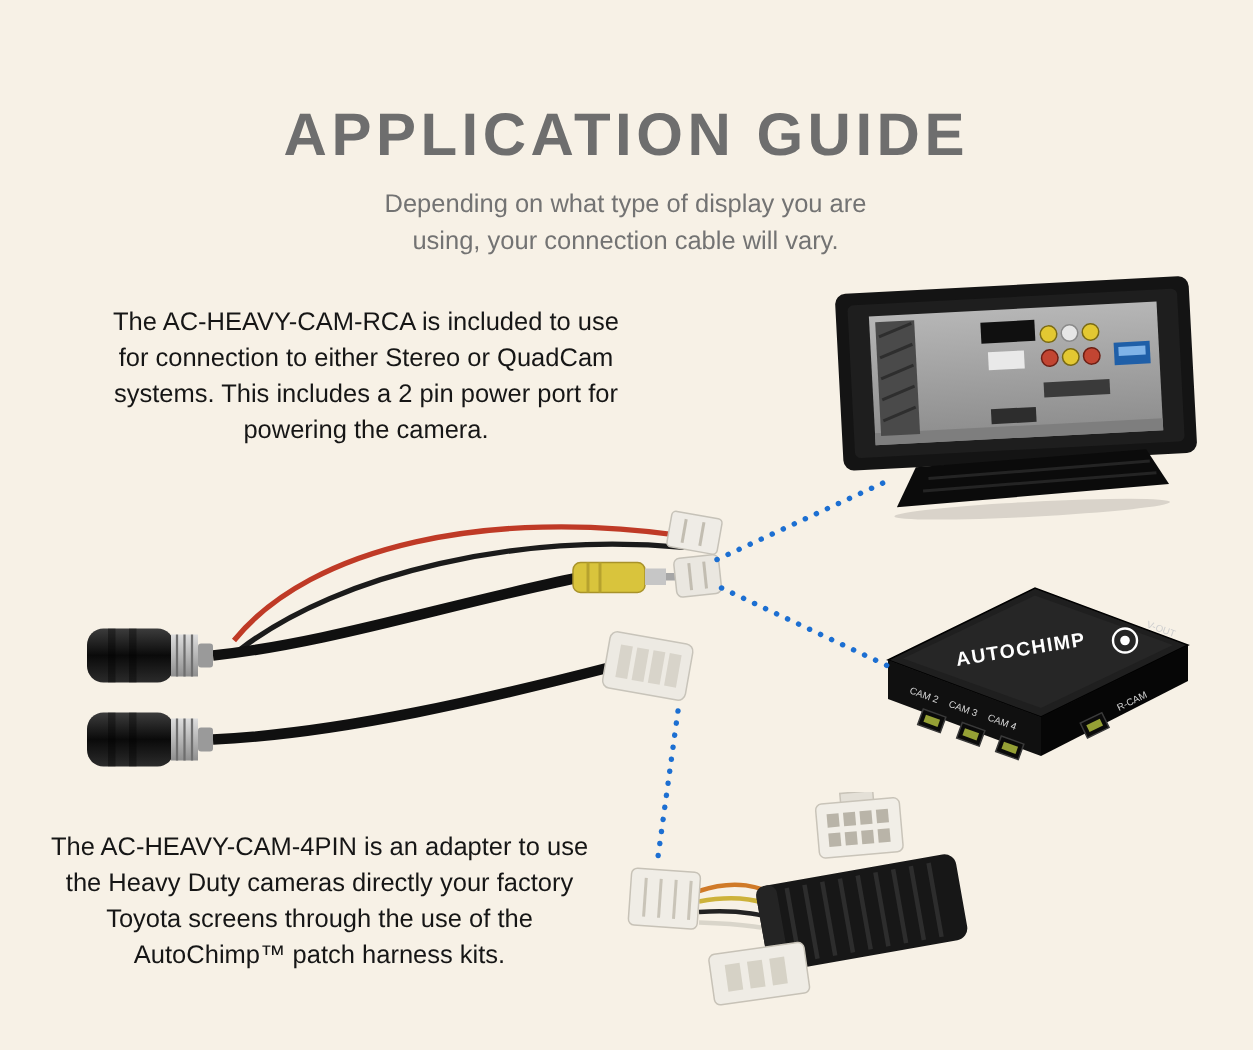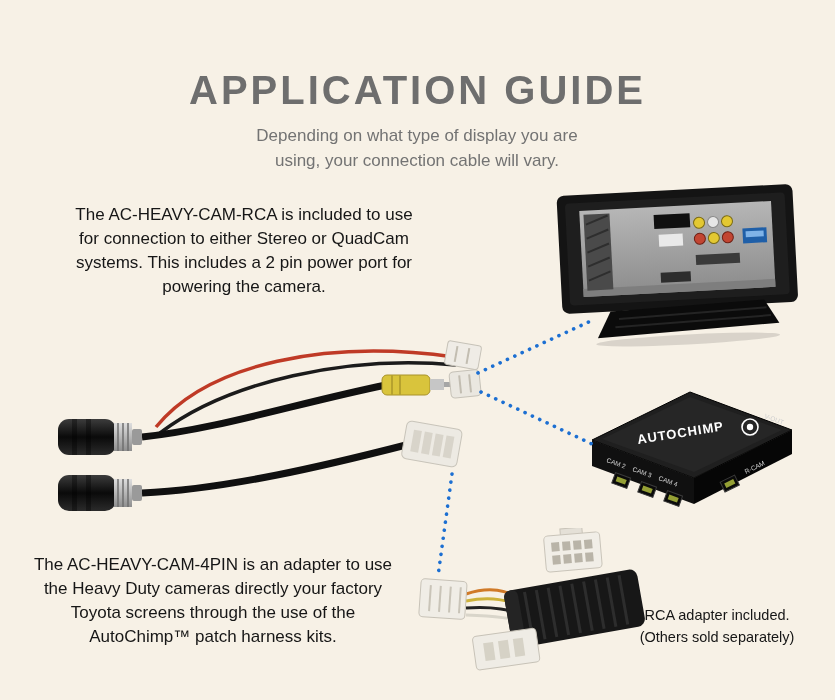--- a/index.html
+++ b/index.html
@@ -36,24 +36,20 @@
 </head>
 <body>
 
 <div id="stage">
 
   <div class="title">APPLICATION GUIDE</div>
   <div class="subtitle">Depending on what type of display you are using, your connection cable will vary.</div>
 
   <div class="para para-rca">The AC-HEAVY-CAM-RCA is included to use for connection to either Stereo or QuadCam systems. This includes a 2 pin power port for powering the camera.</div>
   <div class="para para-4pin">The AC-HEAVY-CAM-4PIN is an adapter to use the Heavy Duty cameras directly your factory Toyota screens through the use of the AutoChimp™ patch harness kits.</div>
-  <div class="note">
-    <span>RCA adapter included.</span><br>
-    <span>(Others sold separately)</span>
-  </div>
 
   <svg class="img" style="left:536px;top:176px;" width="280" height="178" viewBox="0 0 280 178">
     <defs>
       <linearGradient id="metalGrad" x1="0" y1="0" x2="0" y2="1">
         <stop offset="0" stop-color="#b6b6b6"></stop>
           <stop offset="1" stop-color="#8c8c8c"></stop>
       </linearGradient>
     </defs>
     <g transform="rotate(-3 140 85)">
       <g>

